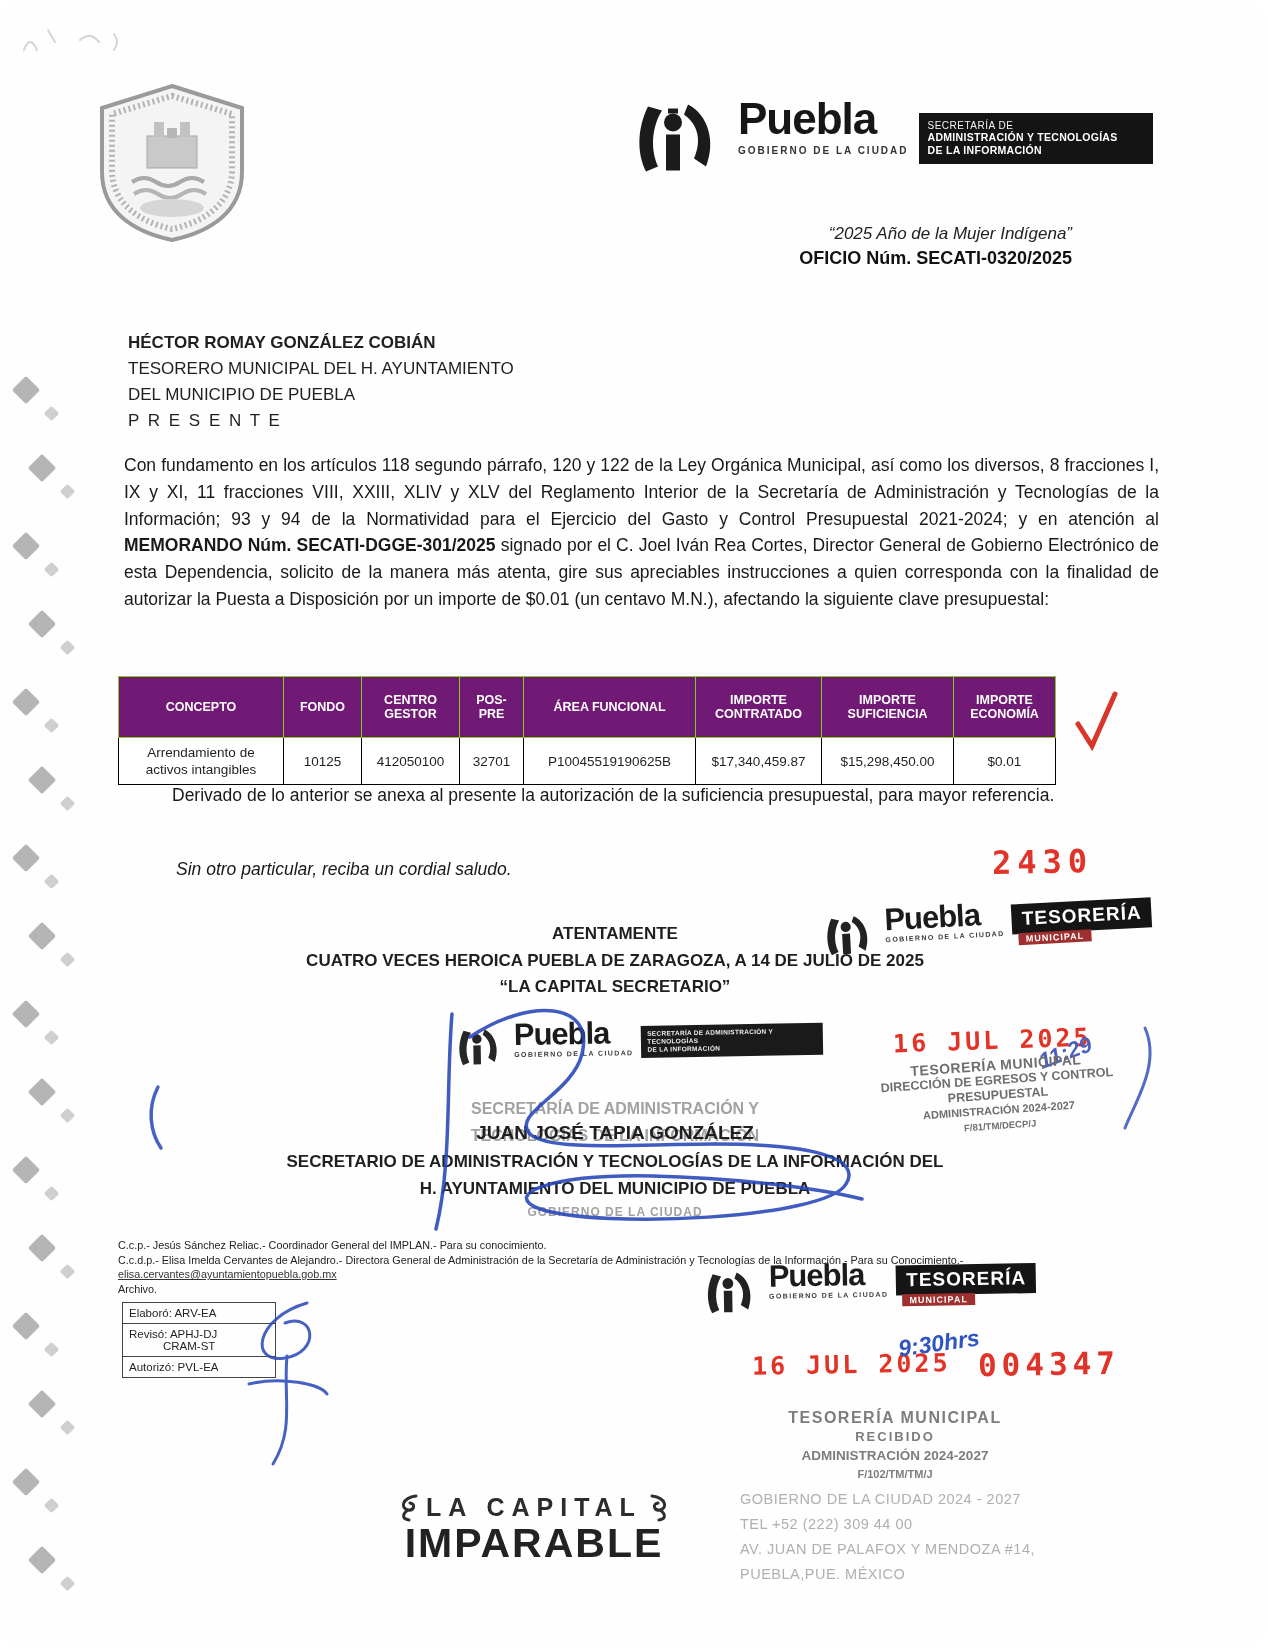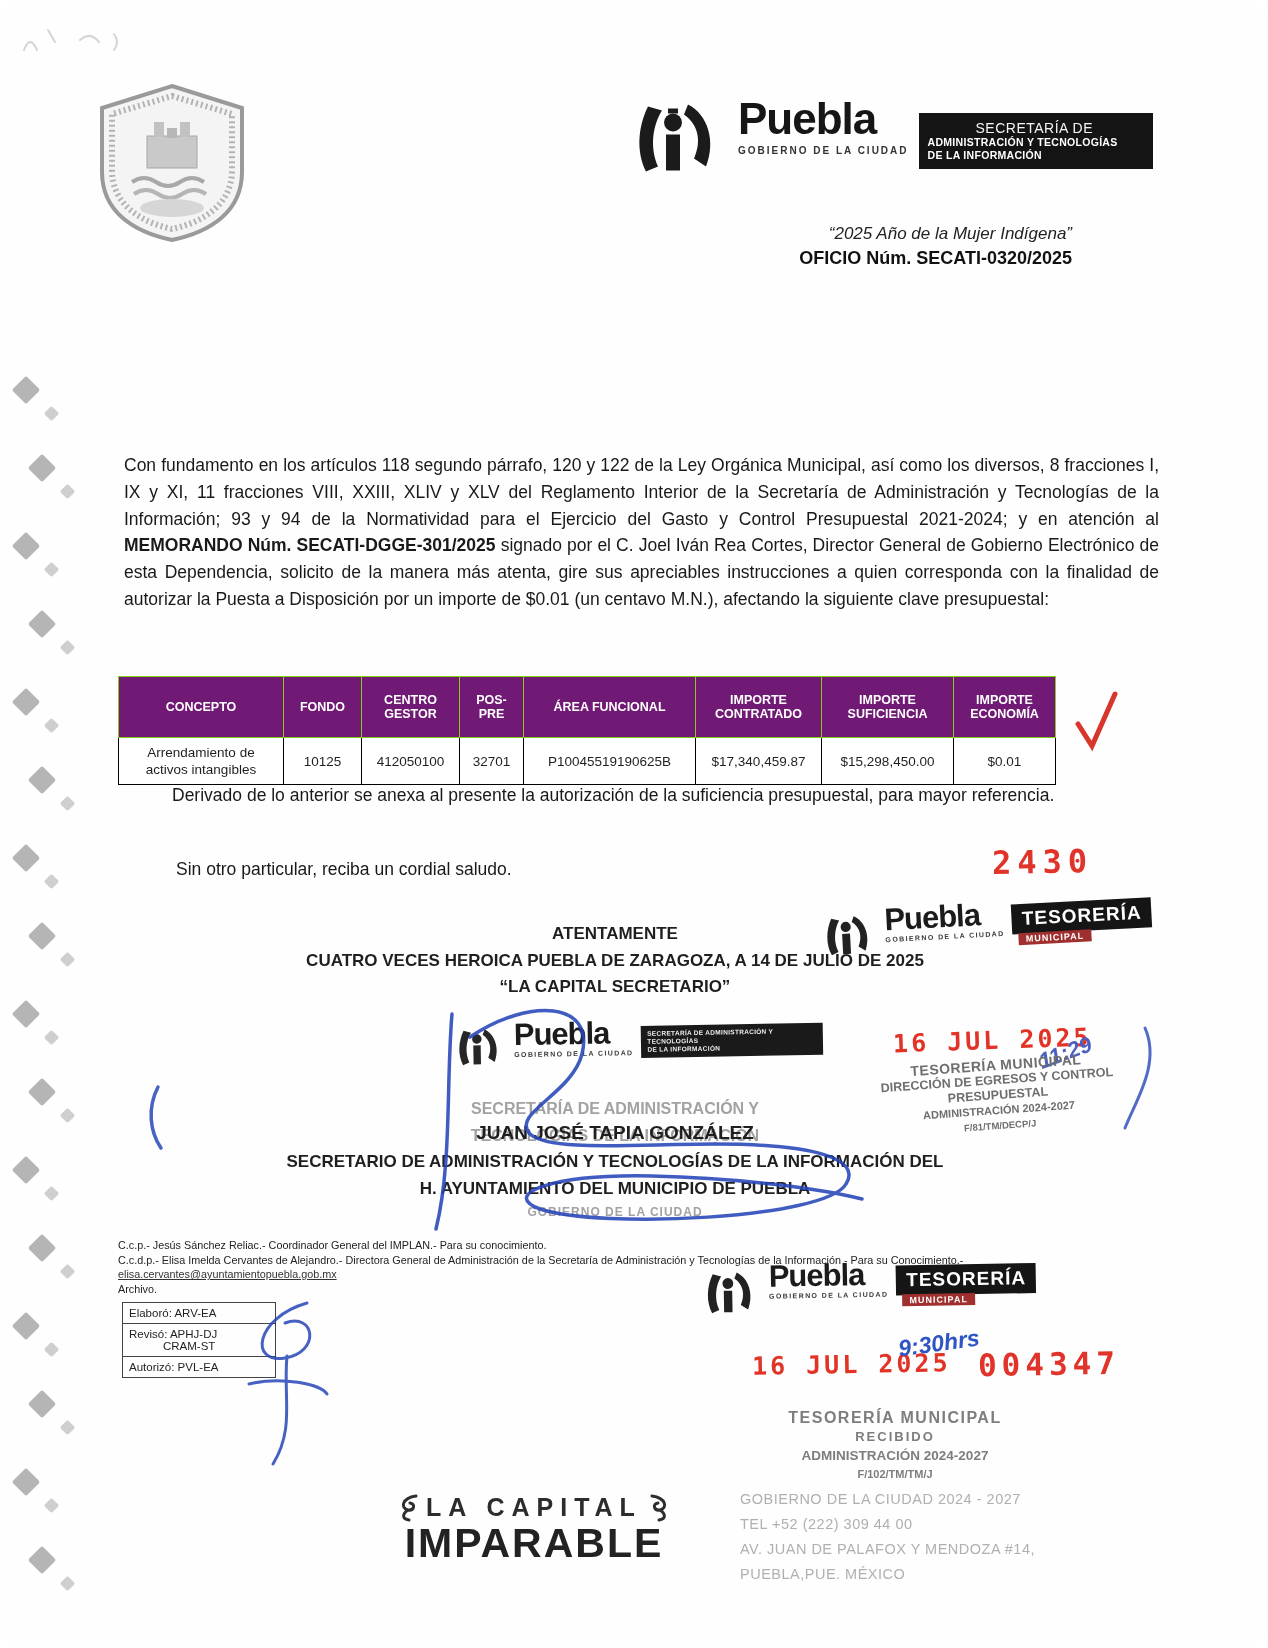--- a/index.html
+++ b/index.html
@@ -12,35 +12,35 @@
   .diamond-group{position:absolute;width:60px;height:70px;}
   .dm{position:absolute;transform:rotate(45deg);border-radius:2px;display:block;}
   .dm.big{width:20px;height:20px;background:#a9a9a9;left:0;top:0;}
   .dm.small{width:11px;height:11px;background:#c7c7c7;left:30px;top:28px;}
 
   
   .brand-wrap{left:618px;top:95px;display:flex;align-items:flex-start;gap:10px;}
   .brand-name{font-size:44px;font-weight:bold;letter-spacing:-1px;color:#161616;line-height:48px;}
   .brand-tag{font-size:10px;font-weight:bold;letter-spacing:2px;color:#333;margin-top:2px;}
   .brand-box{background:#141414;color:#fff;width:216px;padding:7px 9px;margin-top:18px;}
-  .brand-box .bx1{font-size:14px;letter-spacing:.5px;color:#f4f4f4;margin-left:48px;}
+  .brand-box .bx1{font-size:10px;letter-spacing:.5px;color:#f4f4f4;}
   .brand-box .bx2,.brand-box .bx3{font-size:10.5px;font-weight:bold;letter-spacing:.3px;line-height:13px;}
 
   .doc-refs{left:560px;top:224px;width:512px;text-align:right;}
   .doc-quote{font-style:italic;font-size:17px;color:#222;}
   .doc-oficio{font-weight:bold;font-size:18px;margin-top:4px;color:#111;}
 
   .addressee{left:128px;top:330px;font-size:17px;line-height:26px;}
   .addr-name{font-weight:bold;}
   .addr-presente{letter-spacing:2px;}
 
   .bodytext{left:124px;width:1035px;font-size:17.5px;line-height:26.8px;text-align:justify;color:#191919;}
   .p1{top:452px;}
   .p2{top:782px;text-indent:48px;}
-  .p3{top:856px;left:176px;width:600px;text-align:left;}
+  .p3{top:856px;left:176px;width:600px;text-align:left;font-style:italic;}
 
   
   .ptable{position:absolute;left:118px;top:676px;border-collapse:collapse;table-layout:fixed;z-index:2;}
   .ptable th{background:#701a75;color:#fff;font-size:12.5px;font-weight:bold;border:1px solid #84cc16;
              padding:16px 3px;white-space:pre-line;line-height:14px;}
   .ptable td{border:1px solid #000;font-size:13.5px;text-align:center;padding:6px 4px;background:#fff;
              white-space:pre-line;line-height:17px;}
 
   .folio-red{font-family:"DejaVu Sans Mono",monospace;font-weight:bold;color:#e0342a;}
   .folio1{left:992px;top:843px;font-size:32px;letter-spacing:6px;transform:rotate(-1deg);}
@@ -213,20 +213,26 @@
       <div class="bx2">ADMINISTRACIÓN Y TECNOLOGÍAS</div>
       <div class="bx3">DE LA INFORMACIÓN</div>
     </div>
   </div>
 
   <div class="abs doc-refs">
     <div class="doc-quote">“2025 Año de la Mujer Indígena”</div>
     <div class="doc-oficio">OFICIO Núm. SECATI-0320/2025</div>
   </div>
 
+  <div class="abs addressee">
+    <div class="addr-name">HÉCTOR ROMAY GONZÁLEZ COBIÁN</div>
+    <div>TESORERO MUNICIPAL DEL H. AYUNTAMIENTO</div>
+    <div>DEL MUNICIPIO DE PUEBLA</div>
+    <div class="addr-presente">P R E S E N T E</div>
+  </div>
 
   <div class="abs bodytext p1">
     <span>Con fundamento en los artículos 118 segundo párrafo, 120 y 122 de la Ley Orgánica Municipal, así como los diversos, 8 fracciones I, IX y XI, 11 fracciones VIII, XXIII, XLIV y XLV del Reglamento Interior de la Secretaría de Administración y Tecnologías de la Información; 93 y 94 de la Normatividad para el Ejercicio del Gasto y Control Presupuestal 2021-2024; y en atención al </span><span style="font-weight:bold">MEMORANDO Núm. SECATI-DGGE-301/2025</span><span> signado por el C. Joel Iván Rea Cortes, Director General de Gobierno Electrónico de esta Dependencia, solicito de la manera más atenta, gire sus apreciables instrucciones a quien corresponda con la finalidad de autorizar la Puesta a Disposición por un importe de $0.01 (un centavo M.N.), afectando la siguiente clave presupuestal:</span>
   </div>
 
   <table class="ptable">
     <colgroup>
       <col style="width:165px">
         <col style="width:78px">
         <col style="width:98px">

